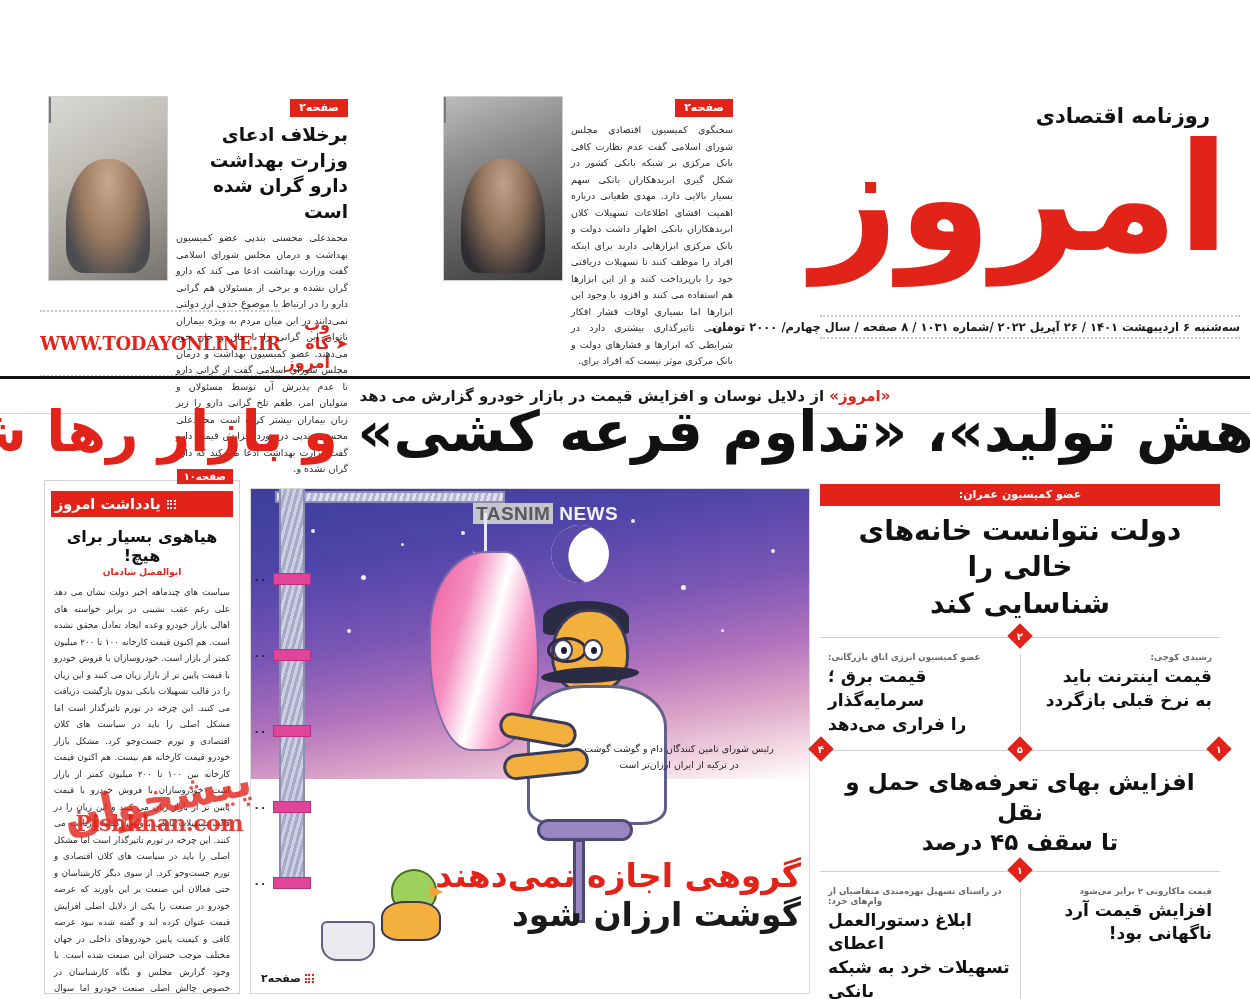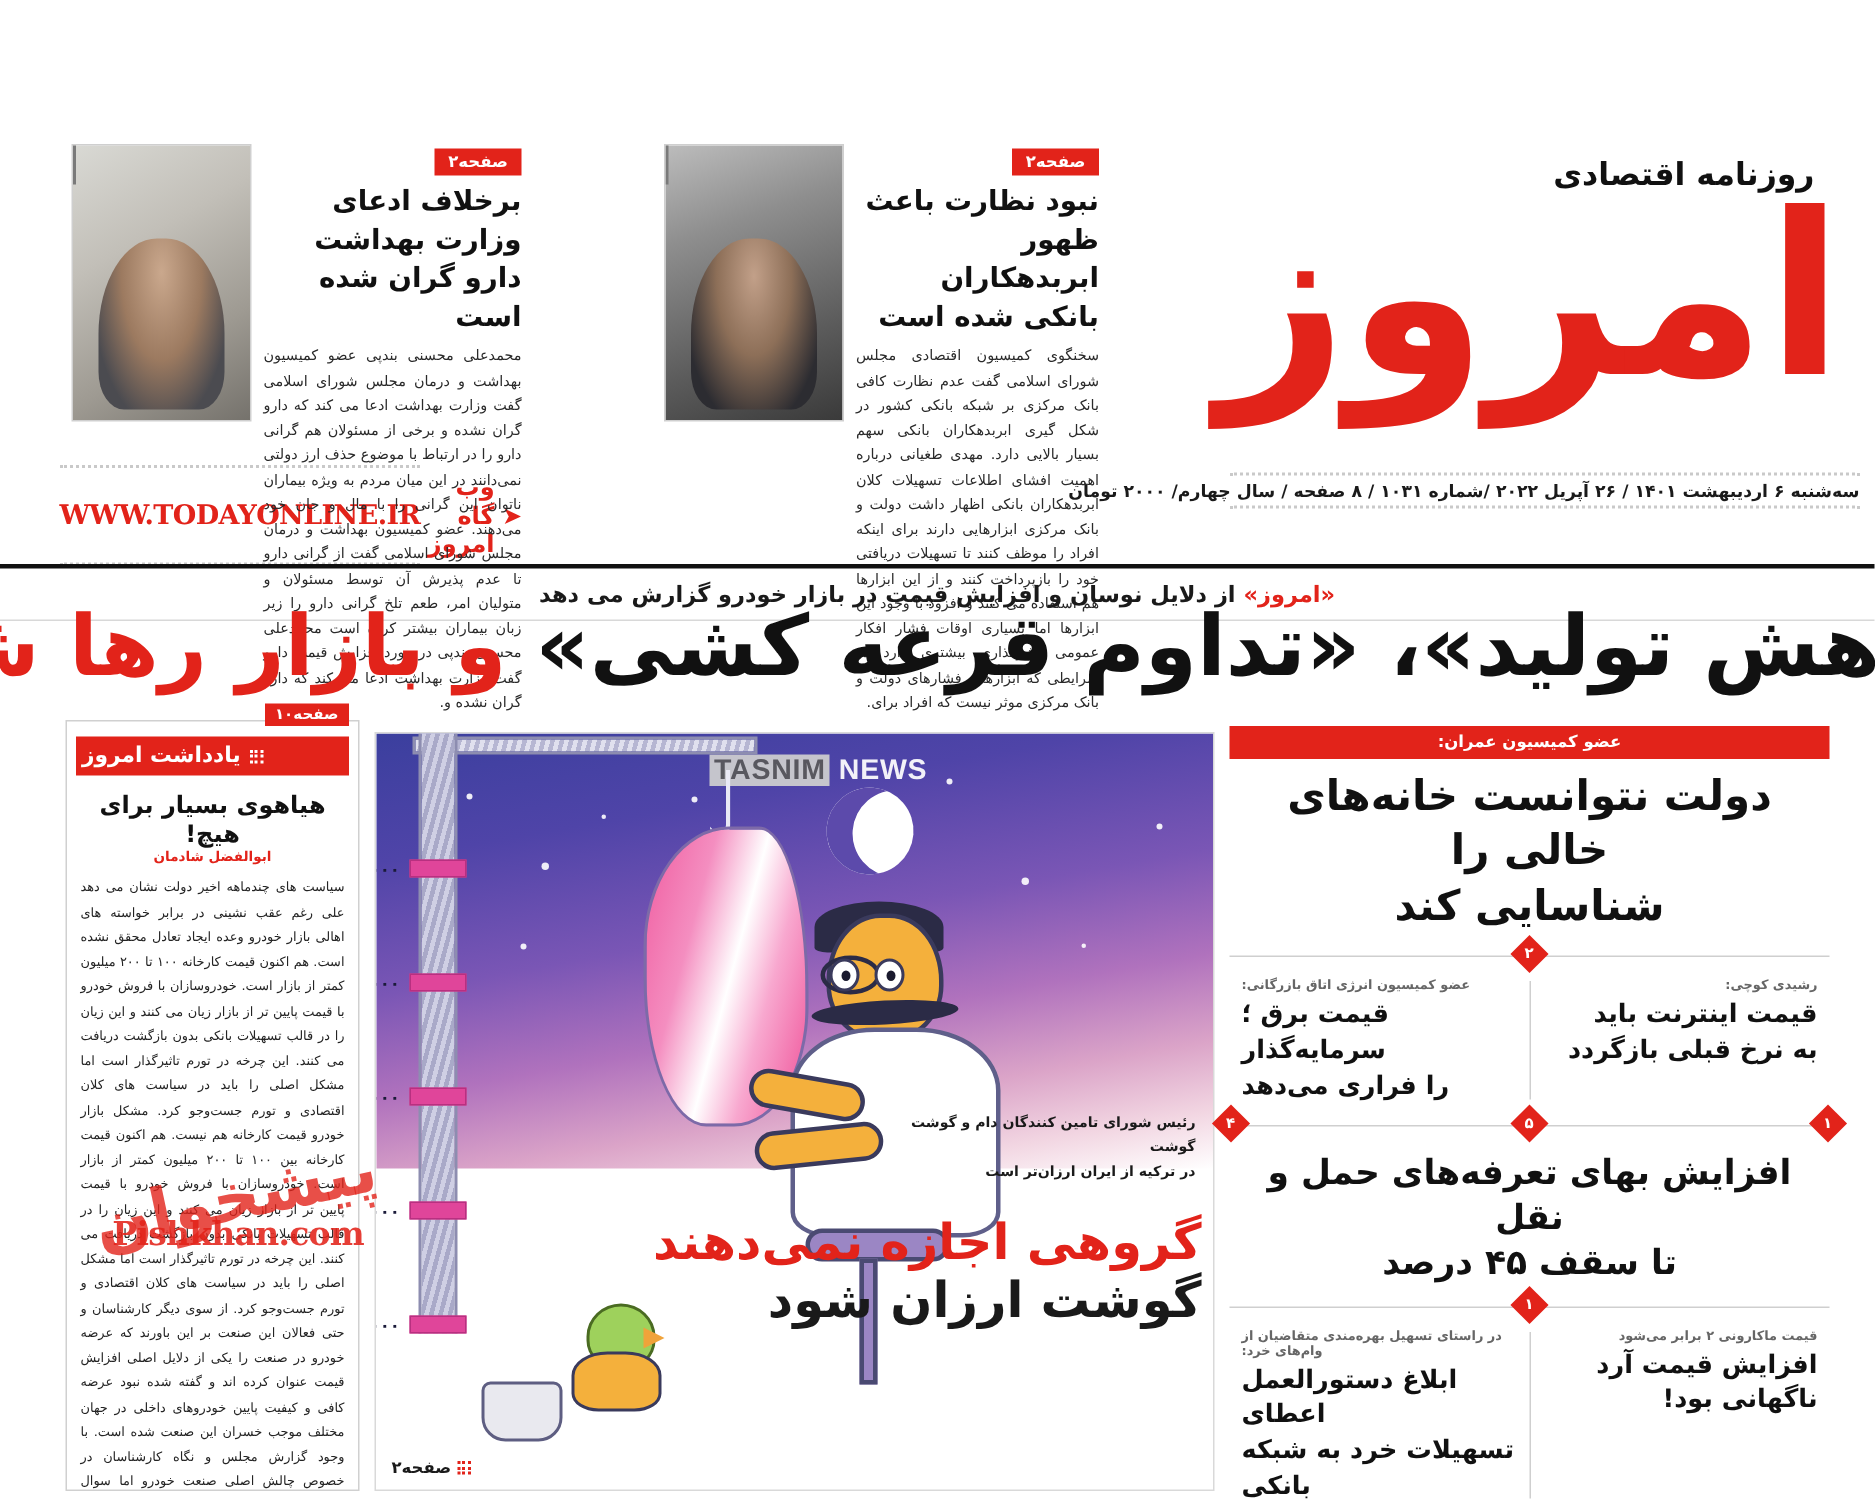--- a/index.html
+++ b/index.html
@@ -186,27 +186,27 @@
   }
   .arm { position:absolute; background:#f4b03c; border:3px solid #3a3a5c; border-radius: 24px; }
   .stool-seat { position:absolute; left: 286px; top: 330px; width: 96px; height: 22px; background:#9b86c4; border:3px solid #4a4a72; border-radius: 12px; }
   .stool-leg { position:absolute; width: 12px; background:#9b86c4; border:3px solid #4a4a72; }
   .bird { position:absolute; left: 140px; top: 380px; width: 46px; height: 44px; background:#9ed15c; border:2px solid #4a6b22; border-radius: 50% 50% 44% 44%; }
   .beak { position:absolute; left: 178px; top: 396px; width: 0; height: 0; border-left: 14px solid #f0a33a; border-top: 7px solid transparent; border-bottom: 7px solid transparent; }
   .hand-ground { position:absolute; left: 130px; top: 412px; width: 60px; height: 40px; background:#f4b03c; border:2px solid #3a3a5c; border-radius: 40% 40% 30% 30%; }
   .pot { position:absolute; left: 70px; top: 432px; width: 54px; height: 40px; background:#e9e9ef; border:2px solid #5e5e82; border-radius: 6px 6px 16px 16px; }
 
   .cart-caption {
-    position:absolute; right: 12px; top: 252px; width: 210px; direction:rtl; text-align:right;
-    font-size: 9.4px; line-height:1.75; color:#1a1a1a; font-weight:bold; z-index:6;
+    position:absolute; right: 25px; top: 252px; width: 210px; direction:rtl; text-align:center;
+    font-size: 9.4px; line-height:1.75; color:#1a1a1a; font-weight:normal; z-index:6;
   }
   .cart-head {
     position:absolute; right: 8px; top: 320px; width: 400px; direction: rtl; text-align:right; z-index: 7;
   }
-  .cart-head .l1 { font-size: 33px; font-weight:bold; color:#e2231a; line-height:1.18; letter-spacing:-1px; }
+  .cart-head .l1 { font-size: 33px; font-weight:bold; color:#e2231a; line-height:1.18; letter-spacing:-1px;margin-top:48px; }
   .cart-head .l2 { font-size: 33px; font-weight:bold; color:#1a1a1a; line-height:1.18; letter-spacing:-1px; }
   .cart-pagebadge {
     position:absolute; left: 10px; bottom: 8px; font-size: 11px; font-weight:bold; color:#1a1a1a;
     direction:rtl; display:flex; align-items:center; gap:4px; z-index: 8;
   }
   .dots3d { display:grid; grid-template-columns: repeat(3,2px); gap:1.5px; }
   .dots3d i { width:2px; height:2px; background:#e2231a; display:block; }
 
   
   .rightcol { position: absolute; left: 820px; top: 4px; width: 400px; height: 510px; }
@@ -281,21 +281,20 @@
 
           <div class="art-corner-v"></div>
         </div>
       </div>
     </div>
 
     <div class="top-art art-b">
       <div class="art-row">
         <div class="art-text">
           <div class="page-badge">صفحه۲</div>
-          <div class="art-title">نبود نظارت باعث ظهور ابربدهکاران بانکی شده است</div>
           <div class="art-body">سخنگوی کمیسیون اقتصادی مجلس شورای اسلامی گفت عدم نظارت کافی بانک مرکزی بر شبکه بانکی کشور در شکل گیری ابربدهکاران بانکی سهم بسیار بالایی دارد. مهدی طغیانی درباره اهمیت افشای اطلاعات تسهیلات کلان ابربدهکاران بانکی اظهار داشت دولت و بانک مرکزی ابزارهایی دارند برای اینکه افراد را موظف کنند تا تسهیلات دریافتی خود را بازپرداخت کنند و از این ابزارها هم استفاده می کنند و افزود با وجود این ابزارها اما بسیاری اوقات فشار افکار عمومی تاثیرگذاری بیشتری دارد در شرایطی که ابزارها و فشارهای دولت و بانک مرکزی موثر نیست که افراد برای.</div>
         </div>
         <div class="art-photo pb">
 
           <div class="art-corner-v"></div>
         </div>
       </div>
     </div>
   </div>
 

